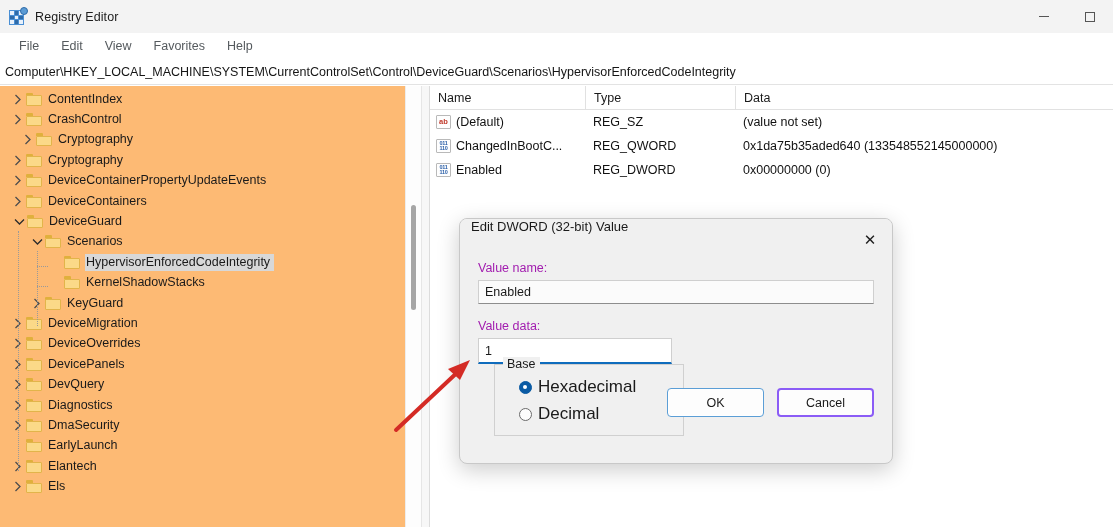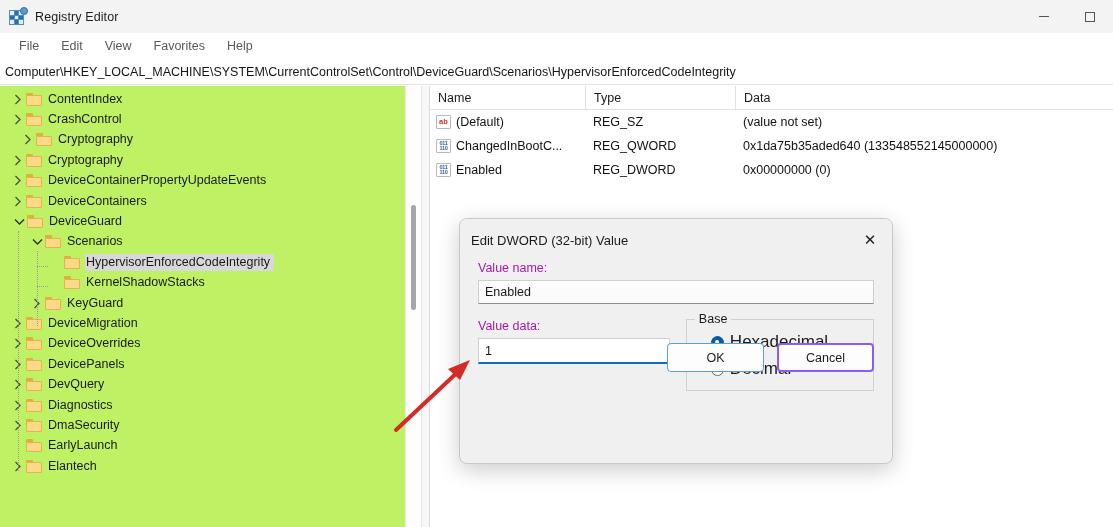--- a/index.html
+++ b/index.html
@@ -95,21 +95,21 @@
   .address-text {
     font-size: 12.5px;
     color: #151515;
     white-space: nowrap;
   }
 
   
   .tree-pane {
     position: absolute; left: 0; top: 86px;
     width: 407px; height: 441px;
-    background: #bef264;
+    background: #fdba74;
     overflow: hidden;
   }
   .tree-inner { position: relative; padding-top: 3px; }
 
   .tree-row {
     position: relative;
     height: 20.4px;
     display: flex; align-items: center;
     white-space: nowrap;
     cursor: default;
@@ -246,21 +246,21 @@
     background: #f0f0f0;
     border: 1px solid #c8c8c8;
     border-radius: 8px;
     box-shadow: 0 6px 22px rgba(0,0,0,0.20);
     overflow: hidden;
   }
   .dlg-title {
     position: relative;
     height: 42px;
     background: #f0f0f0;
-    display: flex; align-items: center;
+    display: flex; 
   }
   .dlg-title-text {
     font-size: 13px;
     color: #1a1a1a;
     margin-left: 11px;
   }
   .dlg-close {
     position: absolute; right: 0; top: 0;
     width: 44px; height: 42px;
     display: flex; align-items: center; justify-content: center;
@@ -278,21 +278,21 @@
     height: 24px;
     background: #fbfbfb;
     border: 1px solid #cfcfcf;
     border-bottom: 1px solid #8d8d8d;
     font-size: 12.5px;
     color: #1a1a1a;
     padding: 0 6px;
     font-family: "Liberation Sans", sans-serif;
     outline: none;
   }
-  .row2 { display: flex; margin-top: 15px; }
+  .row2 { display: flex; margin-top: 15px; flex-direction: column; }
   .col-left { width: 194px; }
   .txtinput.focused {
     background: #ffffff;
     border: 1px solid #cfcfcf;
     border-bottom: 2px solid #0f6cbd;
     height: 26px;
   }
   .groupbox {
     position: relative;
     margin-left: 16px;
@@ -619,20 +619,32 @@
             <svg width="8" height="11" viewBox="0 0 8 11">
               <path d="M1.5 1 L6 5.5 L1.5 10" fill="none" stroke="#4d4d4d" stroke-width="1.3"></path>
             </svg>
           </span>
           <span class="folder">
             <span class="tab"></span>
             <span class="body"></span>
           </span>
           <span class="tree-label">Elantech</span>
         </div>
+        <div class="tree-row" style="padding-left:10px">
+          <span class="chev">
+            <svg width="8" height="11" viewBox="0 0 8 11">
+              <path d="M1.5 1 L6 5.5 L1.5 10" fill="none" stroke="#4d4d4d" stroke-width="1.3"></path>
+            </svg>
+          </span>
+          <span class="folder">
+            <span class="tab"></span>
+            <span class="body"></span>
+          </span>
+          <span class="tree-label">Els</span>
+        </div>
         <div class="guide" style="left: 18px; top: 145px; height: 240px;"></div>
         <div class="guide" style="left: 37px; top: 165px; height: 75px;"></div>
         <div class="guide-h" style="left: 37px; top: 180px; width: 11px;"></div>
         <div class="guide-h" style="left: 37px; top: 200px; width: 11px;"></div>
       </div>
   </div>
 
   <div class="tree-scroll">
     <div class="thumb"></div>
   </div>

